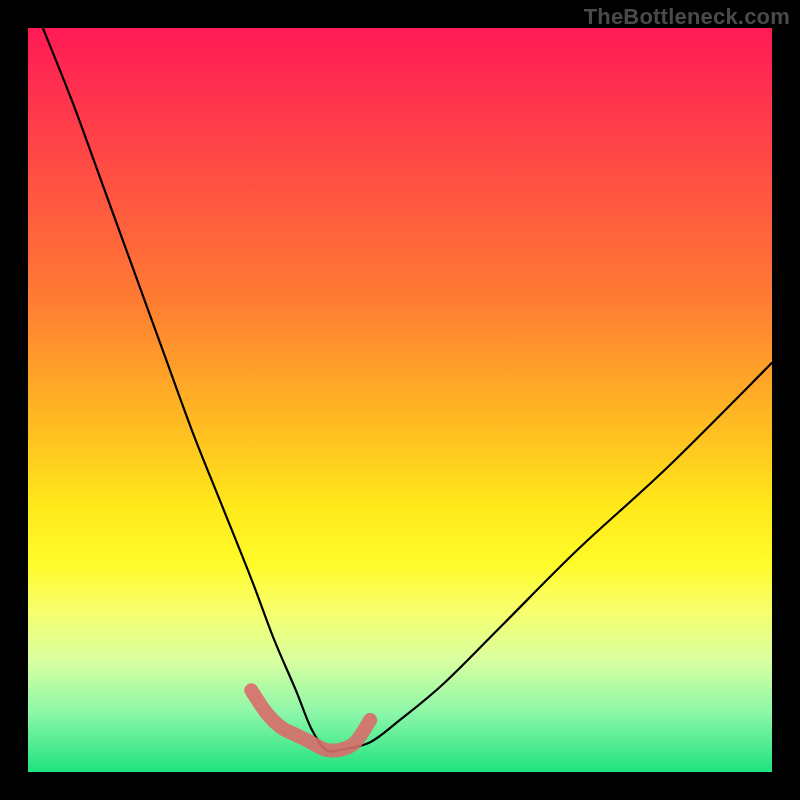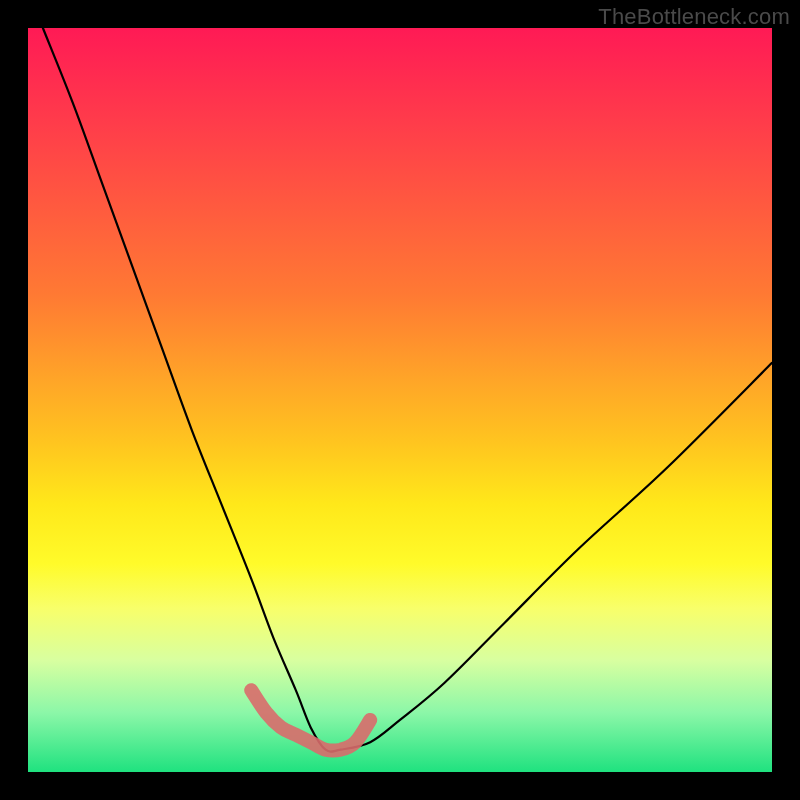--- a/index.html
+++ b/index.html
@@ -42,21 +42,21 @@
       #1fe27f 100%
     );
   }
   .watermark {
     position: absolute;
     top: 4px;
     right: 10px;
     color: #4a4a4a;
     font-size: 22px;
     letter-spacing: 0.2px;
-    font-weight: 400;
+    font-weight: 700;
     user-select: none;
   }
   svg.curves {
     position: absolute;
     top: 0;
     left: 0;
     width: 744px;
     height: 744px;
     overflow: visible;
   }

